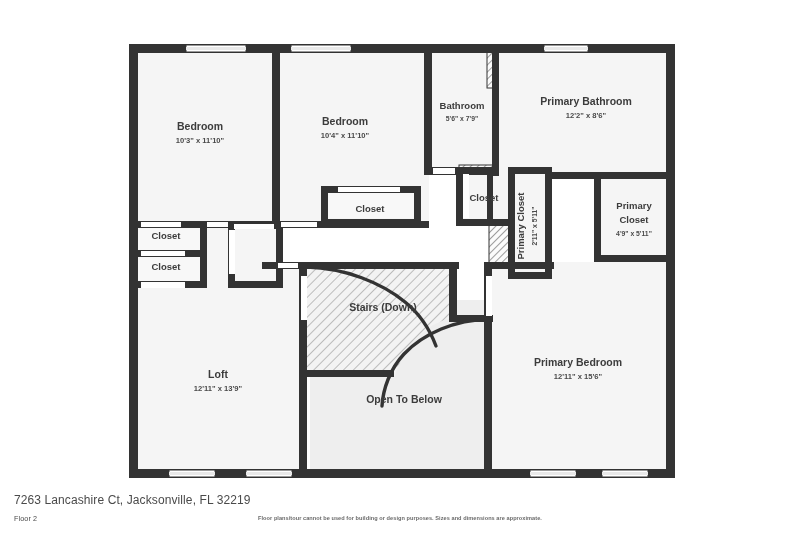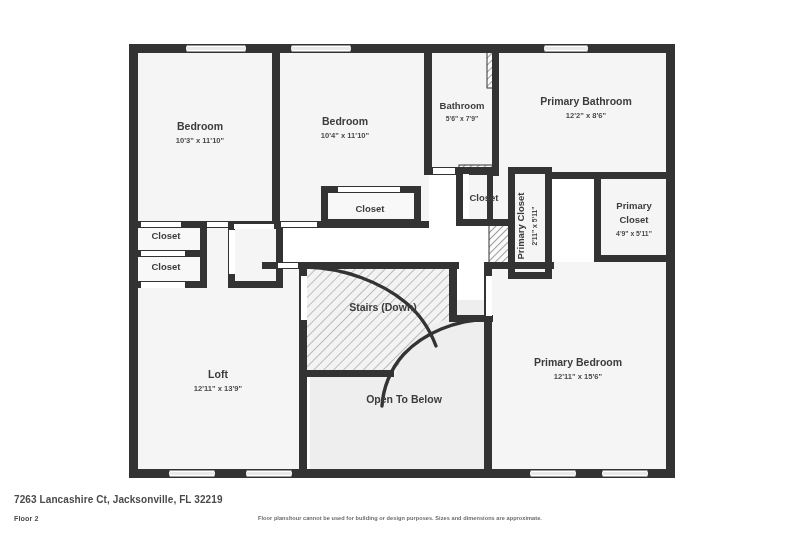--- a/index.html
+++ b/index.html
@@ -27,30 +27,30 @@
     left: 0;
     top: 0;
   }
   .footer-left {
     position: absolute;
     left: 14px;
     top: 495px;
     width: 320px;
   }
   .footer-address {
-    font-size: 10px;
-    font-weight: bold;
+    font-size: 12px;
+    font-weight: normal;
     color: #4a4a4a;
     letter-spacing: 0.1px;
     line-height: 10px;
     white-space: nowrap;
   }
   .footer-floor {
     font-size: 7.2px;
-    font-weight: bold;
+    font-weight: normal;
     color: #4a4a4a;
     letter-spacing: 0.1px;
     margin-top: 9px;
     line-height: 10px;
     white-space: nowrap;
   }
   .footer-disclaimer {
     position: absolute;
     left: 0;
     top: 515px;

